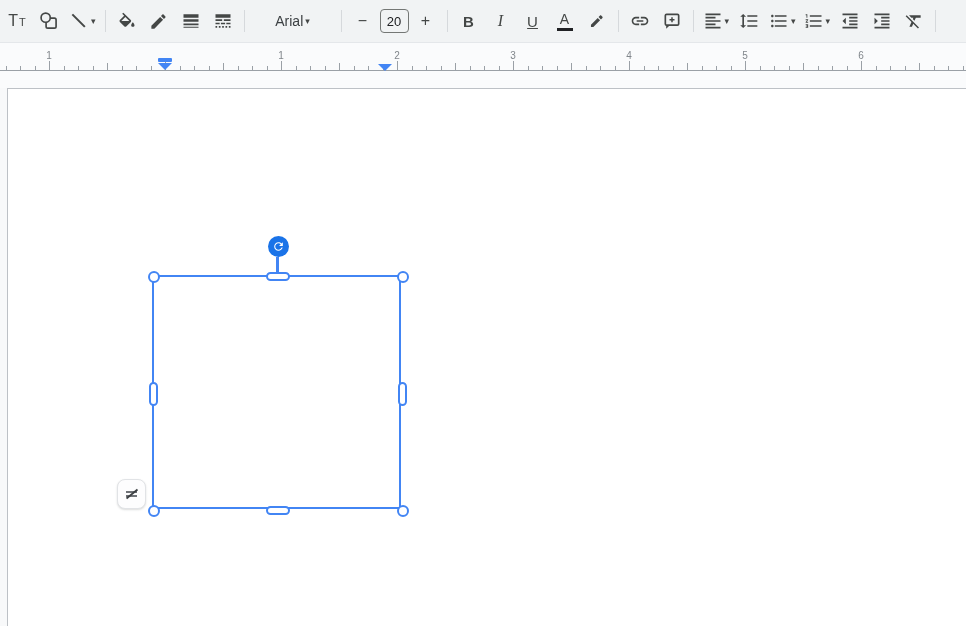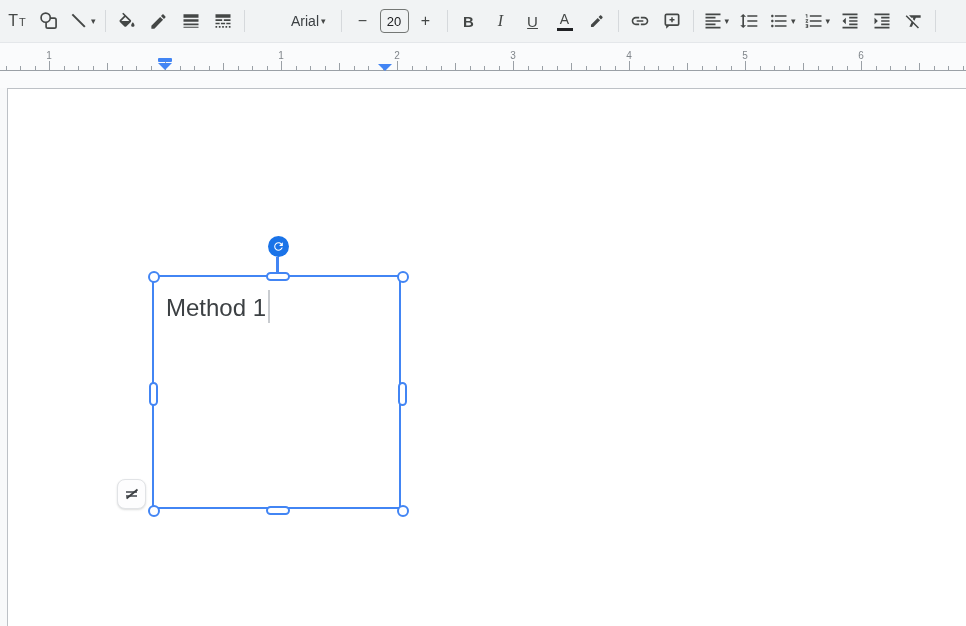--- a/index.html
+++ b/index.html
@@ -17,21 +17,21 @@
   .tbtn {
     min-width:30px; height:32px; border-radius:4px;
     display:flex; align-items:center; justify-content:center;
     color:#444746; cursor:pointer; flex:none; gap:2px; padding:0 3px;
   }
   .tbtn svg { display:block; }
   .divider { width:1px; height:22px; background:#d6d9dc; margin:0 4px; flex:none; }
   .caret { font-size:9px; color:#444746; line-height:1; }
   .tt-large { font-size:16px; font-weight:500; }
   .tt-small { font-size:11px; font-weight:500; margin-left:1px; }
-  .font-select { width:84px; justify-content:flex-end; padding:0 9px; }
+  .font-select { width:84px; justify-content:center; padding:0 9px; }
   .font-name { font-size:14px; color:#3c4043; }
   .glyph { font-size:16px; color:#444746; }
   .size-box {
     width:29px; height:24px; border:1px solid #747775; border-radius:4px;
     display:flex; align-items:center; justify-content:center;
     font-size:13px; color:#202124; background:transparent;
   }
   .b-bold { font-weight:700; font-size:15px; }
   .b-italic { font-style:italic; font-family:"Liberation Serif", serif; font-size:16px; }
   .b-under { text-decoration:underline; font-size:15px; }
@@ -340,21 +340,20 @@
 <div class="canvas-page"></div>
 
 <div class="shape">
   <div class="rotate-stem"></div>
   <div class="rotate-handle">
     <svg width="13" height="13" viewBox="0 0 24 24" fill="#ffffff">
       <path d="M17.65 6.35C16.2 4.9 14.21 4 12 4c-4.42 0-7.99 3.58-7.99 8s3.57 8 7.99 8c3.73 0 6.84-2.55 7.73-6h-2.08c-.82 2.33-3.04 4-5.65 4-3.31 0-6-2.69-6-6s2.69-6 6-6c1.66 0 3.14.69 4.22 1.78L13 11h7V4l-2.35 2.35z"></path>
     </svg>
   </div>
 
-  <div class="shape-text"><span>Method 1</span><span class="text-caret"></span></div>
 
   <div class="handle-circle" style="left:-6px; top:-6px;"></div>
   <div class="handle-circle" style="left:243px; top:-6px;"></div>
   <div class="handle-circle" style="left:-6px; top:228px;"></div>
   <div class="handle-circle" style="left:243px; top:228px;"></div>
   <div class="handle-pill-h" style="left:112px; top:-5px;"></div>
   <div class="handle-pill-h" style="left:112px; top:229px;"></div>
   <div class="handle-pill-v" style="left:-5px; top:105px;"></div>
   <div class="handle-pill-v" style="left:244px; top:105px;"></div>
 </div>

